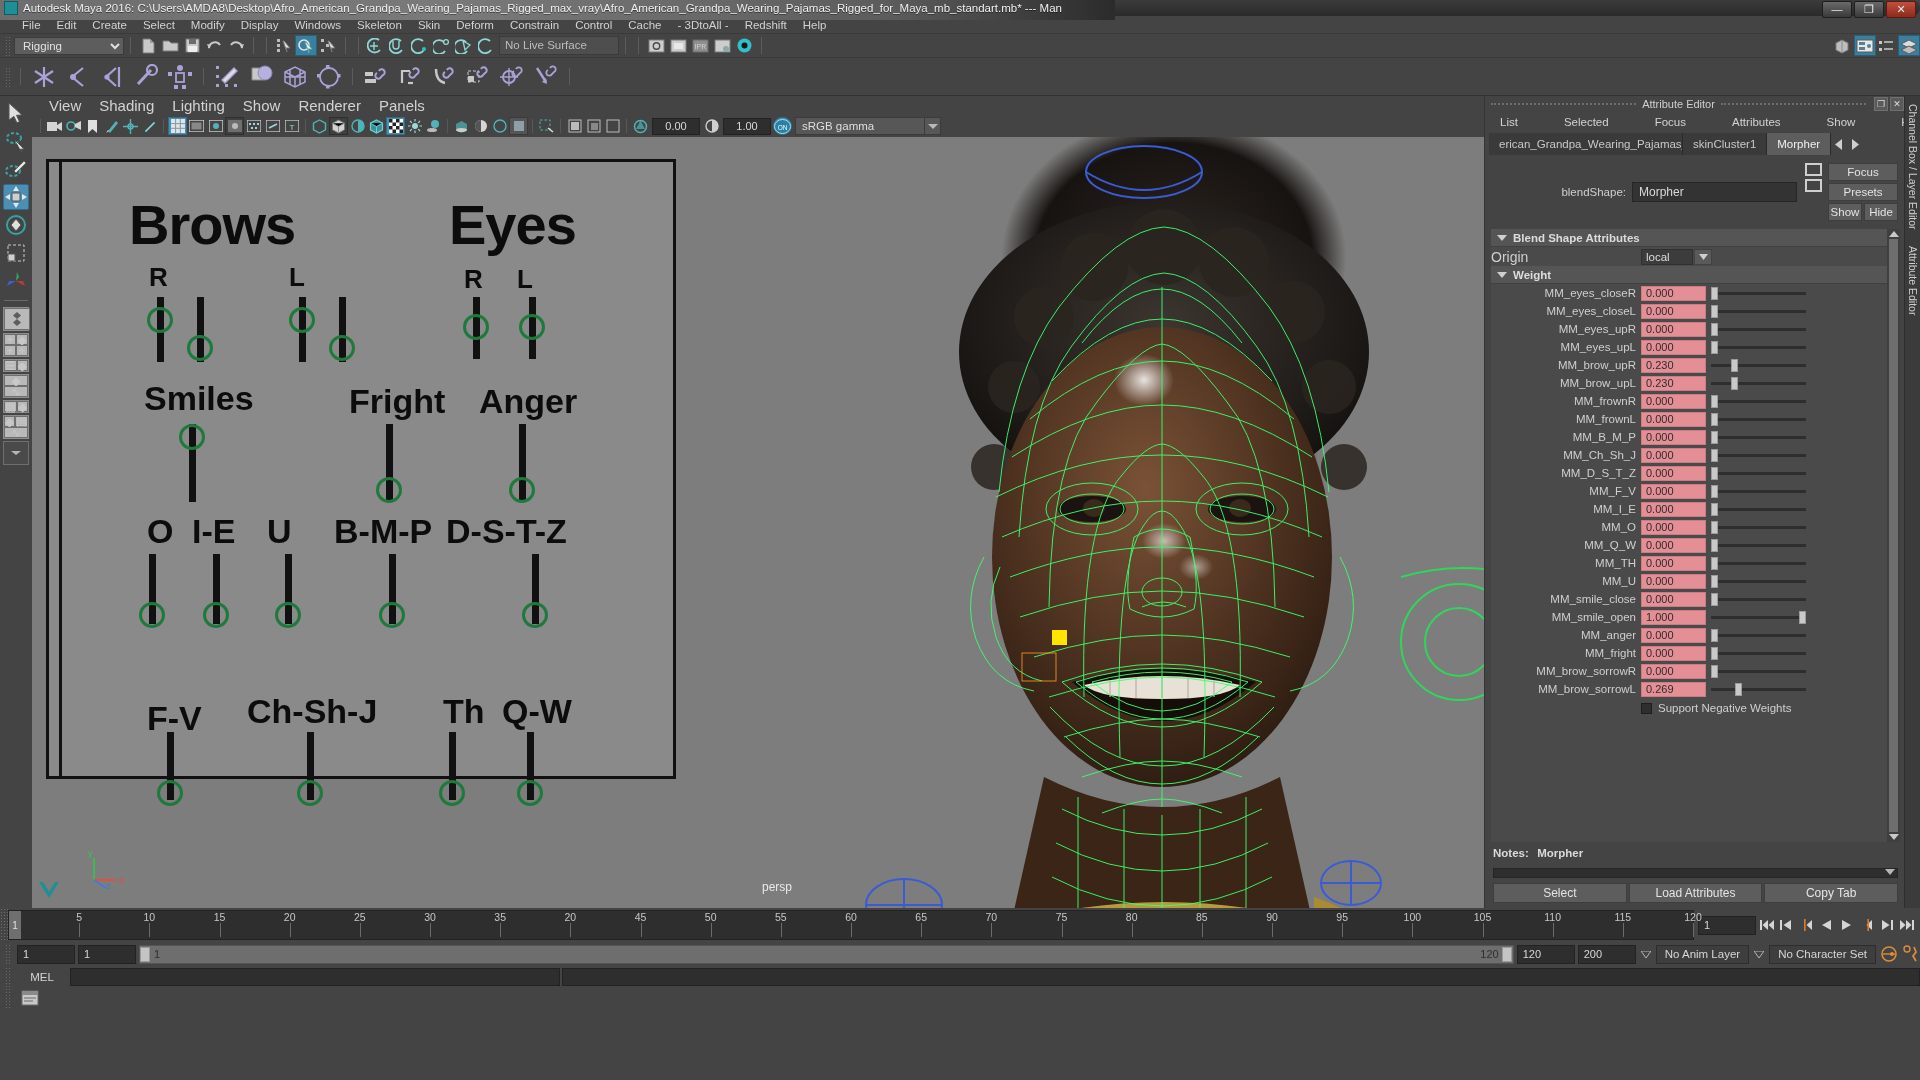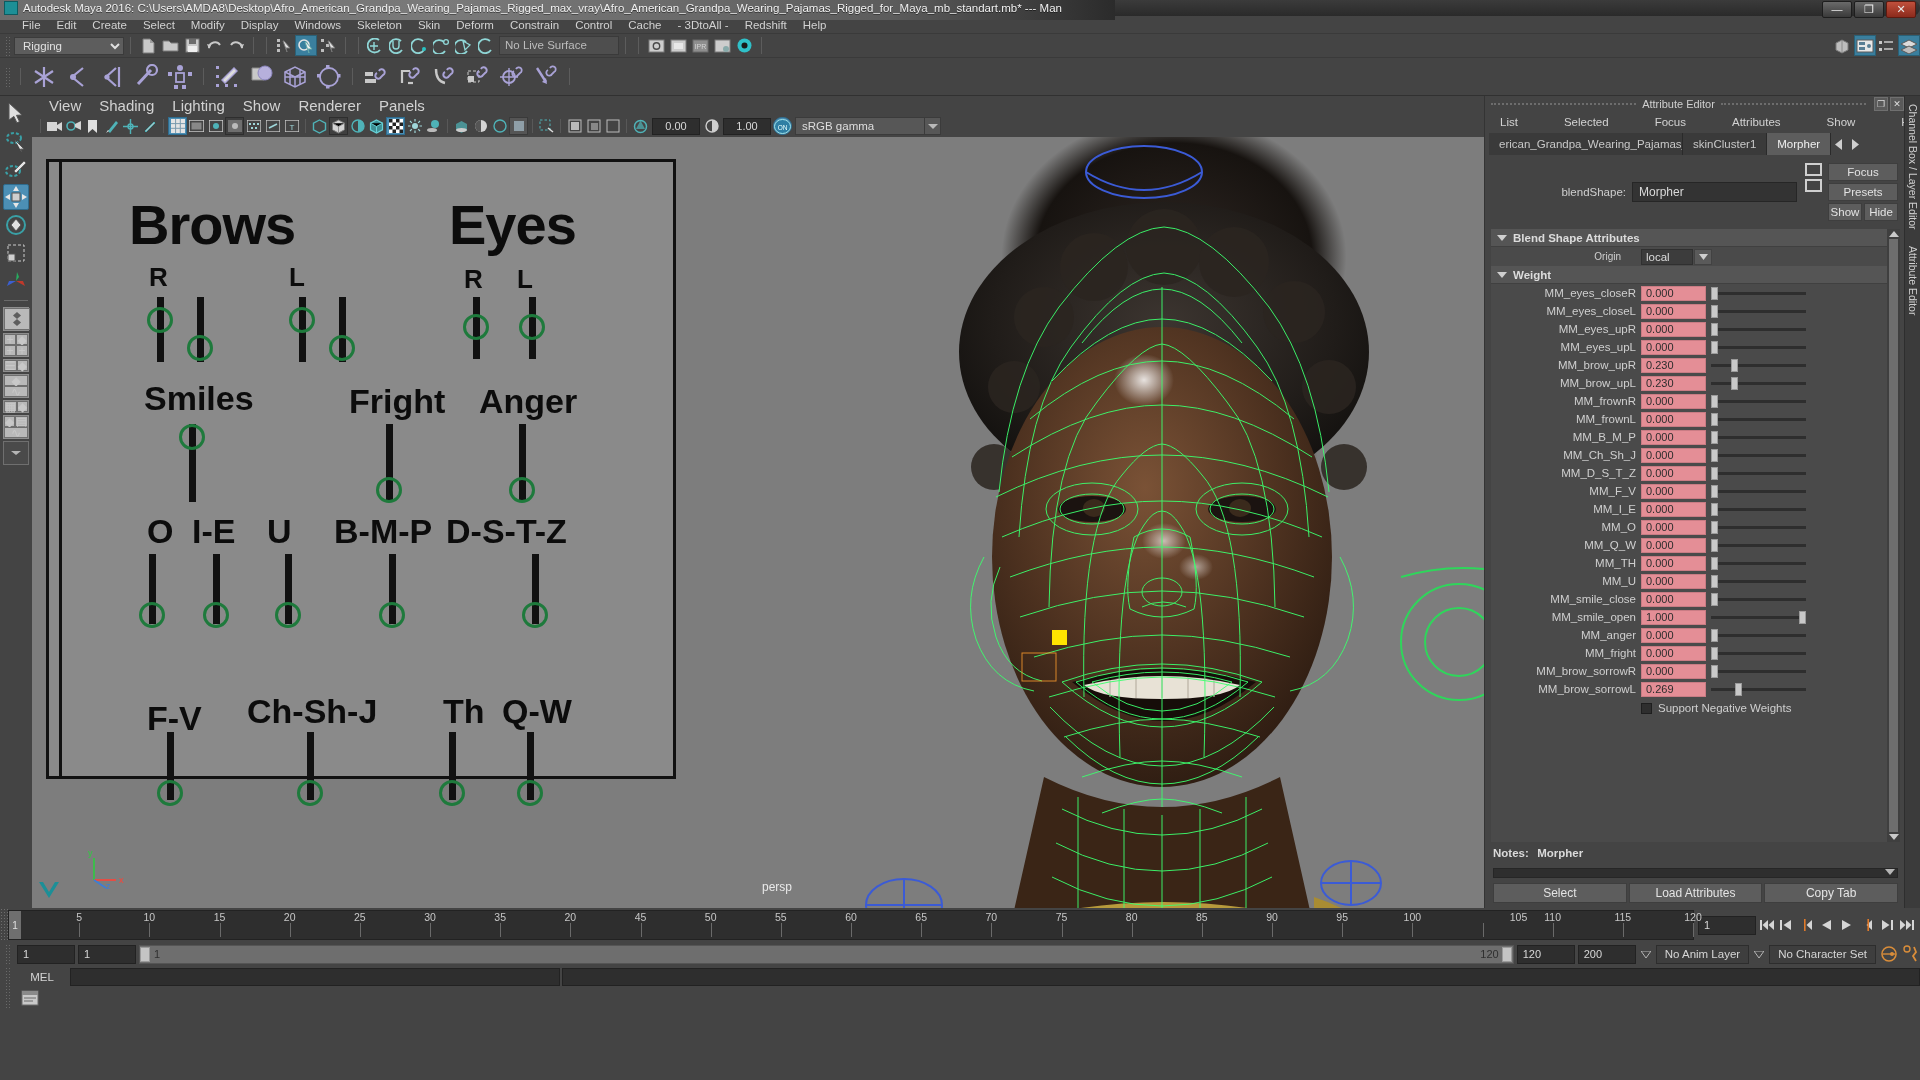--- a/index.html
+++ b/index.html
@@ -149,21 +149,21 @@
   .rbtnrow{display:flex;gap:2px;}
   .rbtn.half{width:34px;}
   #ae-scroll { flex:1 1 auto; margin:4px 4px 0 6px; background:#4a4a4a; display:flex; min-height:0;}
   #ae-list { flex:1 1 auto; overflow:hidden; }
   .frame-hdr { height:18px; background:#555; display:flex; align-items:center; gap:6px;
                padding-left:6px; color:#dcdcdc; font-size:11.5px; font-weight:bold;
                border-bottom:1px solid #404040; }
   .tri { width:0;height:0;border-left:5px solid transparent;border-right:5px solid transparent;
          border-top:6px solid #cfcfcf;}
   .orow { height:19px; display:flex; align-items:center; background:#4a4a4a; }
-  .orow .lbl { width:150px; text-align:right; padding-right:20px; font-size:10px; color:#cfcfcf;}
+  .orow .lbl { width:150px; padding-right:20px; font-size:14px; color:#cfcfcf;}
   .osel { width:52px;height:16px;background:#3c3c3c;border:1px solid #303030;color:#dcdcdc;
           font-size:11.5px;line-height:14px;padding-left:4px;}
   .osel-arrow{width:18px;height:16px;background:#5a5a5a;border:1px solid #424242;
               display:flex;align-items:center;justify-content:center;margin-left:1px;}
   .wrow { height:18px; display:flex; align-items:center; }
   .wrow .wl { width:150px; text-align:right; padding-right:5px; font-size:11.5px; color:#cfcfcf;
               white-space:nowrap; overflow:hidden;}
   .wval { width:65px; height:15px; background:#e48e96; border:1px solid #c97c84;
           color:#2c2c2c; font-size:11px; line-height:13px; padding-left:4px; }
   .wtrack { position:relative; width:95px; height:15px; margin-left:5px; }
@@ -1431,21 +1431,21 @@
       <div class="tnum" style="left: 66.6667%;">80</div>
       <div class="tick" style="left: 66.6667%;"></div>
       <div class="tnum" style="left: 70.8333%;">85</div>
       <div class="tick" style="left: 70.8333%;"></div>
       <div class="tnum" style="left: 75%;">90</div>
       <div class="tick" style="left: 75%;"></div>
       <div class="tnum" style="left: 79.1667%;">95</div>
       <div class="tick" style="left: 79.1667%;"></div>
       <div class="tnum" style="left: 83.3333%;">100</div>
       <div class="tick" style="left: 83.3333%;"></div>
-      <div class="tnum" style="left: 87.5%; margin-left: 36px;">105</div>
+      <div class="tnum" style="left: 87.5%;">105</div>
       <div class="tick" style="left: 87.5%;"></div>
       <div class="tnum" style="left: 91.6667%;">110</div>
       <div class="tick" style="left: 91.6667%;"></div>
       <div class="tnum" style="left: 95.8333%;">115</div>
       <div class="tick" style="left: 95.8333%;"></div>
       <div class="tnum" style="left: 100%;">120</div>
       <div class="tick" style="left: 100%;"></div>
     </div>
   <div id="ts-playback">
     <div id="ts-field">1</div>

